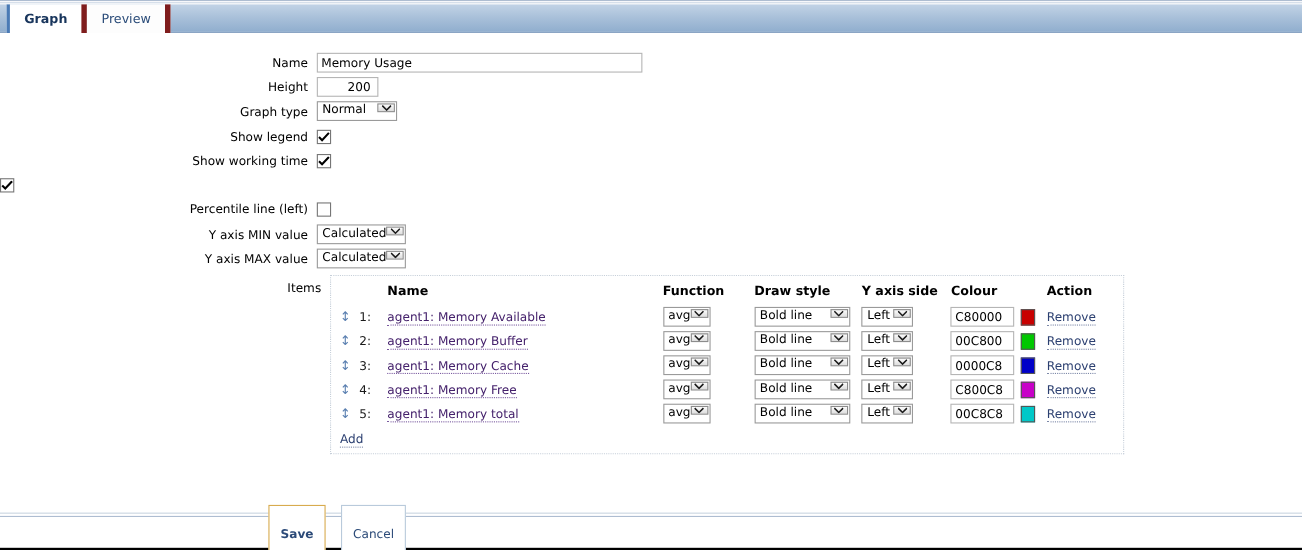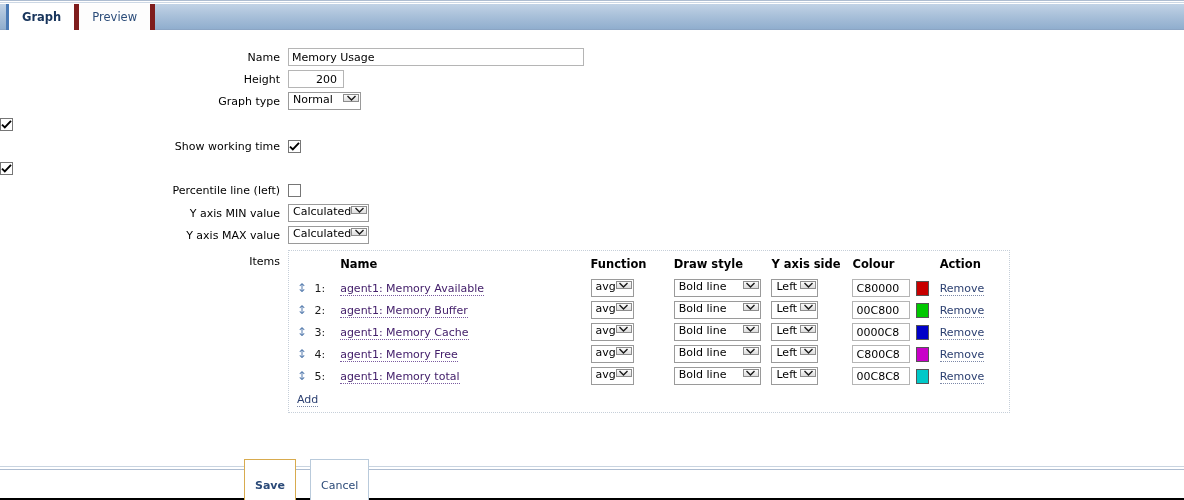--- a/index.html
+++ b/index.html
@@ -138,21 +138,21 @@
     width: 13px; height: 13px;
     border: 1px solid #767676;
     background: #ffffff;
     display: inline-flex;
     align-items: center; justify-content: center;
     cursor: pointer;
   }
   .cb svg { display:block; }
 
   
-  .items-row { display: flex; align-items: flex-start; }
+  .items-row { display: flex; align-items: flex-start; padding-left: 12px; }
   .items-lbl { width: 288px; text-align: right; padding-right: 8px; padding-top: 5px; }
   .items-panel {
     width: 722px;
     border: 1px dotted #c6cfd9;
     background: #ffffff;
     padding: 4px 0 6px 0;
   }
   table.items {
     border-collapse: collapse;
     width: 100%;
@@ -281,20 +281,21 @@
           <span class="selbtn">
             <svg width="9" height="6" viewBox="0 0 9 6">
                 <path d="M0.5 1 L4.5 5 L8.5 1" fill="none" stroke="#1a1a1a" stroke-width="1.4"></path>
               </svg>
           </span>
         </div>
       </div>
     </div>
 
     <div class="row" style="height:22px;margin-top:1px;">
+      <div class="lbl">Show legend</div>
       <div class="fld">
         <span class="cb">
           <svg width="11" height="9" viewBox="0 0 11 9">
               <path d="M1 4.6 L3.8 7.4 L10 0.8" fill="none" stroke="#000" stroke-width="1.9"></path>
             </svg>
         </span>
       </div>
     </div>
 
     <div class="row" style="height:22px;">

